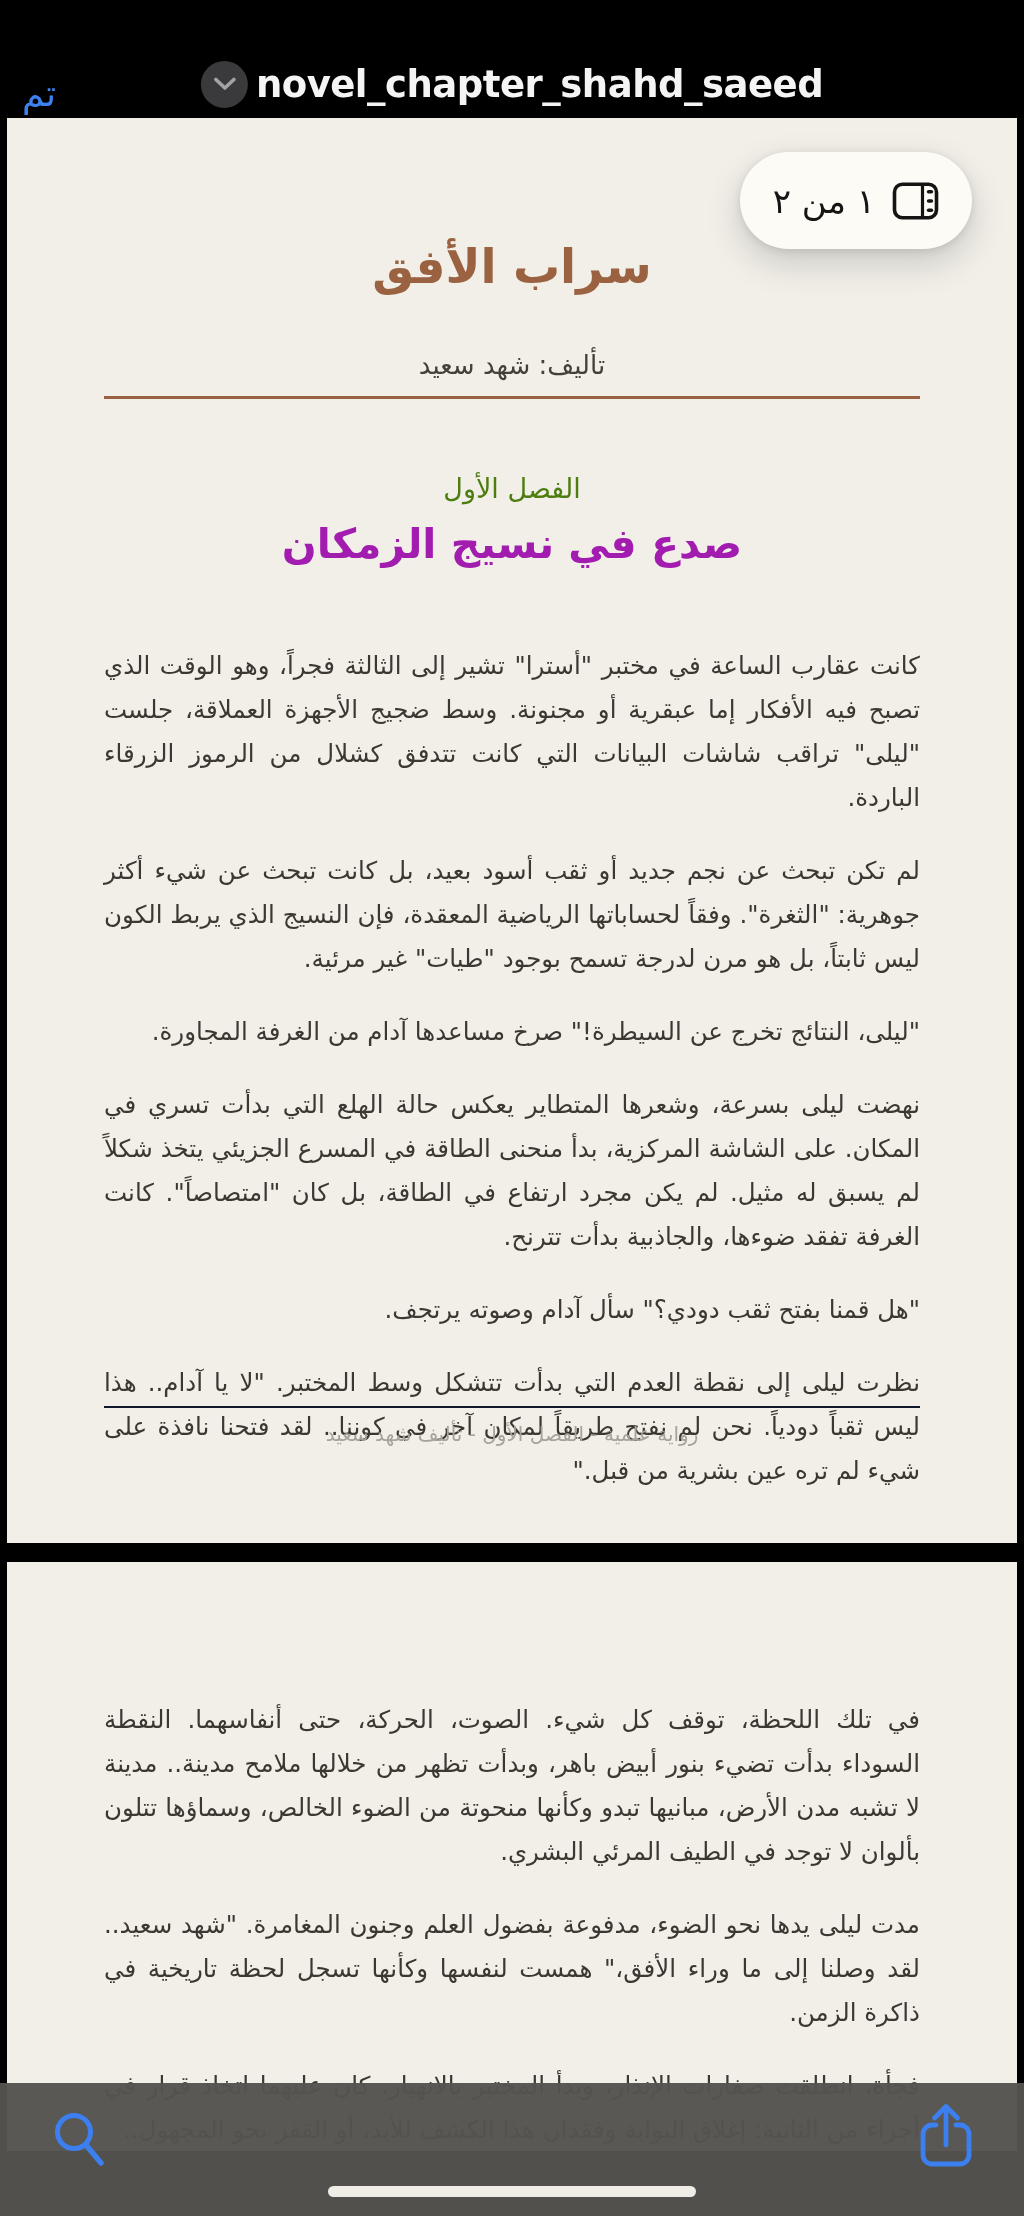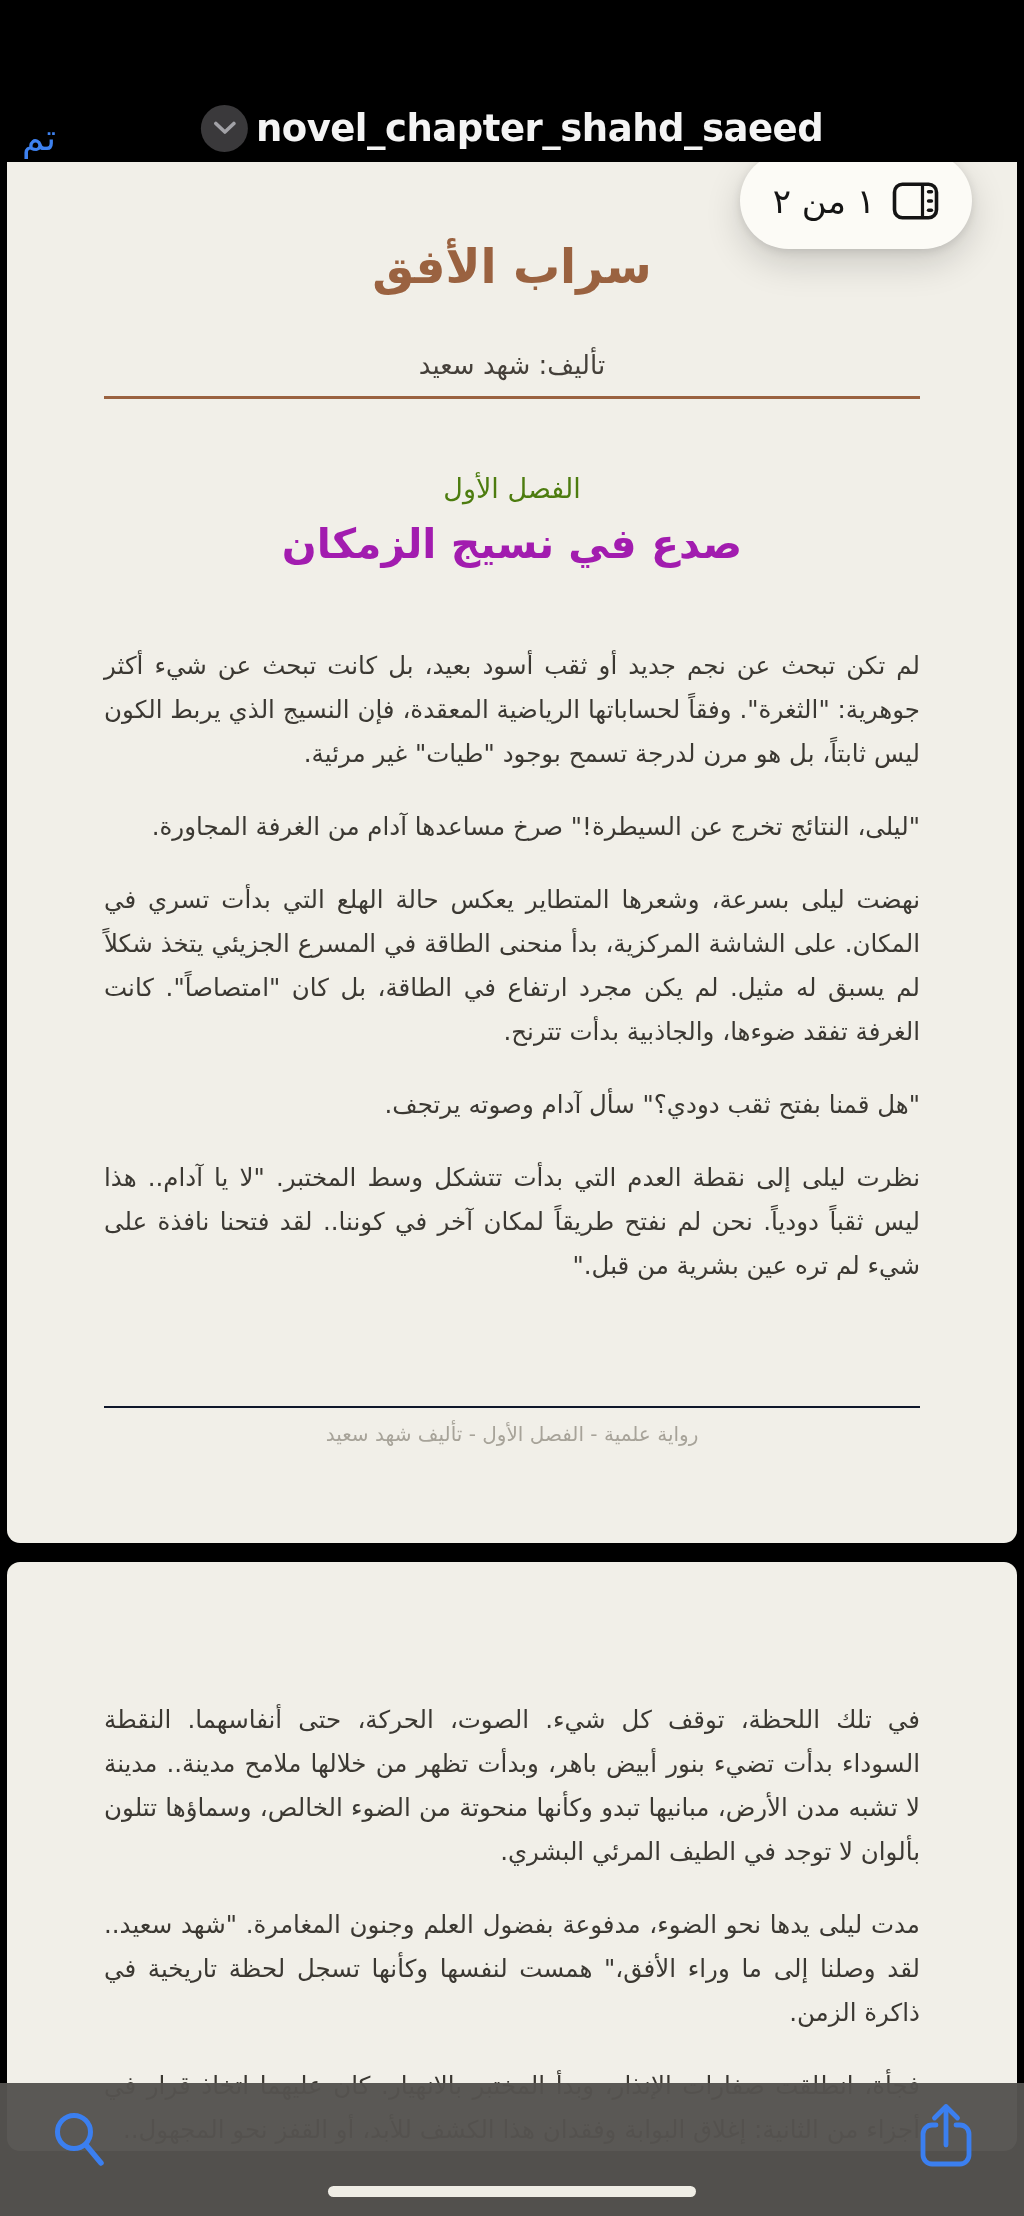--- a/index.html
+++ b/index.html
@@ -2,21 +2,21 @@
 <html lang="ar"><head>
 <meta charset="utf-8">
 <style>
   html,body{margin:0;padding:0;}
   body{
     width:1024px;height:2216px;position:relative;overflow:hidden;
     background:#000;font-family:"DejaVu Sans",sans-serif;
     -webkit-font-smoothing:antialiased;
   }
   
-  .topbar{position:absolute;top:0;left:0;right:0;height:118px;background:#000;z-index:20;margin-top:44px;}
+  .topbar{position:absolute;top:0;left:0;right:0;height:118px;background:#000;z-index:20;}
   .done-btn{
     position:absolute;left:22px;bottom:4px;background:none;border:none;cursor:pointer;
     color:#3e82f0;font-size:36px;font-family:"DejaVu Sans",sans-serif;direction:rtl;padding:0;
   }
   .title-wrap{
     position:absolute;left:50%;bottom:10px;transform:translateX(-50%);
     display:flex;align-items:center;gap:8px;white-space:nowrap;
   }
   .chevron-btn{
     width:47px;height:47px;border-radius:50%;background:#3a393b;border:none;cursor:pointer;
@@ -26,21 +26,21 @@
   
   .pill{
     position:absolute;top:152px;right:52px;height:97px;z-index:15;cursor:pointer;
     background:#fcfbf6;border:none;border-radius:50px;
     box-shadow:0 14px 36px rgba(0,0,0,.16),0 2px 10px rgba(0,0,0,.10);
     display:flex;direction:rtl;align-items:center;gap:17px;padding:0 33px;
     font-family:"DejaVu Sans",sans-serif;
   }
   .pill-label{font-size:34px;color:#151515;}
   
-  .page{position:absolute;left:7px;width:1010px;background:#f1efe8;border-radius:13px;}
+  .page{position:absolute;left:7px;width:1010px;background:#f1efe8;}
   .page1{top:118px;height:1425px;}
   .page2{top:1562px;height:589px;overflow:hidden;}
   .page-inner{padding:0 97px;direction:rtl;}
   .book-title{padding-top:90px;text-align:center;color:#9a6240;font-size:47px;font-weight:bold;}
   .byline{text-align:center;color:#45403a;font-size:26px;margin-top:56px;}
   .title-rule{margin:16px 0 0;border:none;border-top:3px solid #9a6240;}
   .chapter-label{text-align:center;color:#4d7c0f;font-size:27px;margin-top:74px;}
   .chapter-title{text-align:center;color:#a21caf;font-size:41px;font-weight:bold;margin-top:16px;}
   .body-text{margin-top:76px;font-size:24.5px;line-height:44px;color:#3b3832;text-align:justify;}
   .body-text p{margin:0 0 29px;}
@@ -95,20 +95,21 @@
 </button>
 
 <section class="page page1">
   <div class="page-inner" lang="ar">
     <h1 class="book-title">سراب الأفق</h1>
     <div class="byline">تأليف: شهد سعيد</div>
     <hr class="title-rule">
     <div class="chapter-label">الفصل الأول</div>
     <h2 class="chapter-title">صدع في نسيج الزمكان</h2>
     <div class="body-text">
+      <p>كانت عقارب الساعة في مختبر "أسترا" تشير إلى الثالثة فجراً، وهو الوقت الذي تصبح فيه الأفكار إما عبقرية أو مجنونة. وسط ضجيج الأجهزة العملاقة، جلست "ليلى" تراقب شاشات البيانات التي كانت تتدفق كشلال من الرموز الزرقاء الباردة.</p>
       <p>لم تكن تبحث عن نجم جديد أو ثقب أسود بعيد، بل كانت تبحث عن شيء أكثر جوهرية: "الثغرة". وفقاً لحساباتها الرياضية المعقدة، فإن النسيج الذي يربط الكون ليس ثابتاً، بل هو مرن لدرجة تسمح بوجود "طيات" غير مرئية.</p>
       <p>"ليلى، النتائج تخرج عن السيطرة!" صرخ مساعدها آدام من الغرفة المجاورة.</p>
       <p>نهضت ليلى بسرعة، وشعرها المتطاير يعكس حالة الهلع التي بدأت تسري في المكان. على الشاشة المركزية، بدأ منحنى الطاقة في المسرع الجزيئي يتخذ شكلاً لم يسبق له مثيل. لم يكن مجرد ارتفاع في الطاقة، بل كان "امتصاصاً". كانت الغرفة تفقد ضوءها، والجاذبية بدأت تترنح.</p>
       <p>"هل قمنا بفتح ثقب دودي؟" سأل آدام وصوته يرتجف.</p>
       <p>نظرت ليلى إلى نقطة العدم التي بدأت تتشكل وسط المختبر. "لا يا آدام.. هذا ليس ثقباً دودياً. نحن لم نفتح طريقاً لمكان آخر في كوننا.. لقد فتحنا نافذة على شيء لم تره عين بشرية من قبل."</p>
     </div>
   </div>
   <div class="page1-footer">
     <span>رواية علمية - الفصل الأول - تأليف شهد سعيد</span>
   </div>

